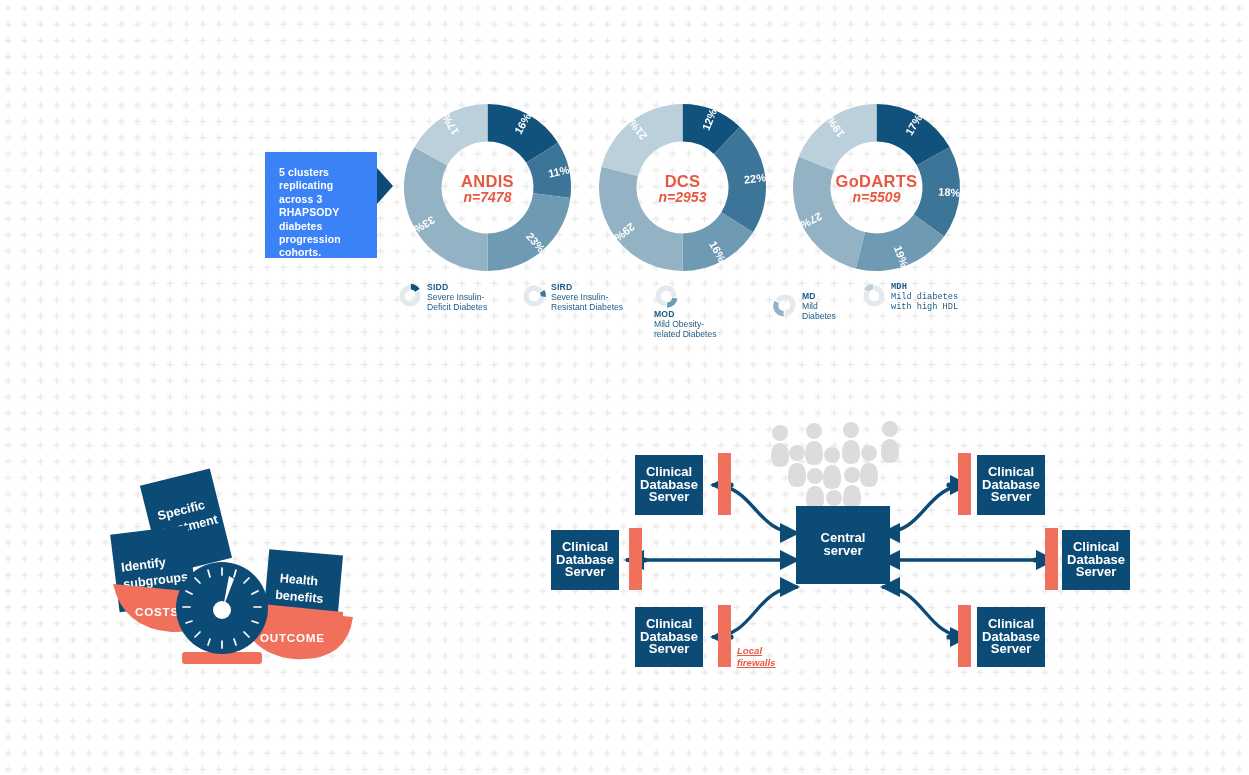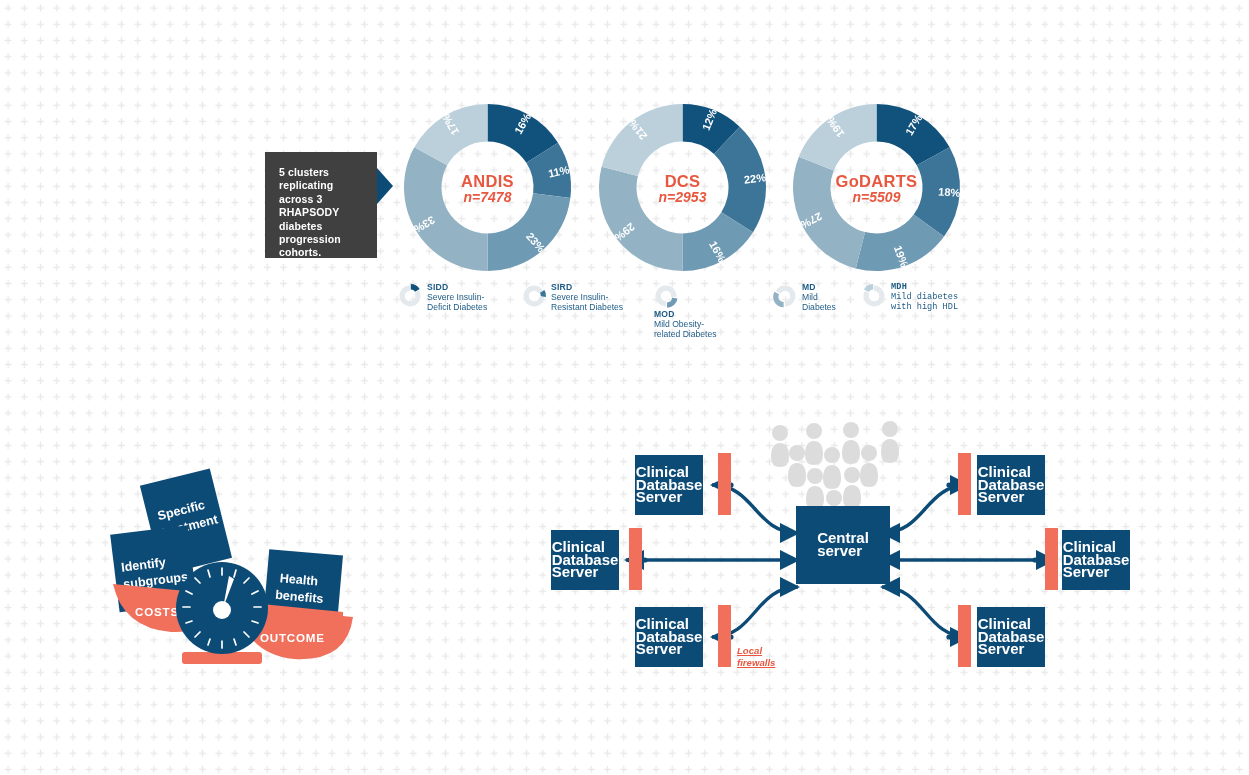--- a/index.html
+++ b/index.html
@@ -13,21 +13,21 @@
   .plusgrid{
     position:absolute;inset:0;pointer-events:none;
   }
   
   .abs{position:absolute;}
   svg{display:block;overflow:visible;}
 
   
   #callout{
     left:265px;top:152px;width:112px;height:106px;
-    background:#404040;
+    background:#3b82f6;
     color:#ffffff;
     font-size:10.5px;line-height:13.4px;
     padding:14px 10px 0 14px;
     box-sizing:border-box;
     font-weight:700;
     letter-spacing:.1px;
   }
   #callout-arrow{
     left:377px;top:168px;width:16px;height:36px;
     background:#0d4b77;
@@ -63,22 +63,22 @@
   #scales{left:108px;top:466px;width:250px;height:215px;}
   .scale-card-txt{
     fill:#ffffff;font-size:12.6px;font-weight:700;
   }
   .pan-txt{fill:#ffffff;font-size:11.6px;font-weight:700;letter-spacing:.8px;}
 
   
   #network{left:540px;top:415px;width:700px;height:275px;}
   .srv{
     position:absolute;background:#0d4b77;color:#fff;
-    display:flex;align-items:center;justify-content:center;
-    font-size:15px;font-weight:700;line-height:12.6px;
+    display:flex;align-items:center;justify-content:center;text-align:center;
+    font-size:13px;font-weight:700;line-height:12.6px;
   }
   .fw{position:absolute;background:#f0705c;}
   .fw-label{
     position:absolute;color:#e8573f;font-size:9.6px;font-style:italic;
     font-weight:700;line-height:11.5px;text-decoration:underline;
   }
 </style>
 </head>
 <body>
 
@@ -191,21 +191,21 @@
         <path d="M23.475303348319862 14.51617666383393 A10.5 10.5 0 0 1 13.058098984517843 23.700177711408735 L13.058098984517843 18.400177711408734 A5.2 5.2 0 0 0 18.21709543135313 13.851910525943117 Z" fill="#6f9ab4"></path>
         <path d="M12 22.5 A10.5 10.5 0 0 1 2.798779859539433 6.941586421931989 L7.44320526377191 9.49488089467108 A5.2 5.2 0 0 0 12 17.2 Z" fill="#e4e9ed"></path>
         <path d="M2.798779859539433 6.941586421931989 A10.5 10.5 0 0 1 11.999999999999998 1.5 L11.999999999999998 6.8 A5.2 5.2 0 0 0 7.44320526377191 9.49488089467108 Z" fill="#e4e9ed"></path>
       </svg>
       <div class="legend-txt">
         <span class="legend-abbr">MOD</span>
         <span class="legend-desc">Mild Obesity-
 related Diabetes</span>
       </div>
     </div>
-    <div class="legend-item" style="left: 375px;">
+    <div class="legend-item" style="left: 375px; margin-top: 9px;">
       <svg class="legend-ico" viewBox="0 0 24 24">
         <path d="M12 1.5 A10.5 10.5 0 0 1 20.86544321777116 6.373818652720536 L16.390505212610478 9.213700666109219 A5.2 5.2 0 0 0 12 6.8 Z" fill="#e4e9ed"></path>
         <path d="M20.86544321777116 6.373818652720536 A10.5 10.5 0 0 1 22.417204363802018 13.315998952425195 L17.158996446835285 12.651732814534382 A5.2 5.2 0 0 0 16.390505212610478 9.213700666109219 Z" fill="#e4e9ed"></path>
         <path d="M22.417204363802018 13.315998952425195 A10.5 10.5 0 0 1 12 22.5 L12 17.2 A5.2 5.2 0 0 0 17.158996446835285 12.651732814534382 Z" fill="#e4e9ed"></path>
         <path d="M10.62281275679369 23.314466265200593 A10.5 10.5 0 0 1 1.4215926163331236 7.756052687132582 L6.0660180205656005 10.309347159871674 A5.2 5.2 0 0 0 10.62281275679369 18.014466265200593 Z" fill="#93b2c4"></path>
         <path d="M2.798779859539433 6.941586421931989 A10.5 10.5 0 0 1 11.999999999999998 1.5 L11.999999999999998 6.8 A5.2 5.2 0 0 0 7.44320526377191 9.49488089467108 Z" fill="#e4e9ed"></path>
       </svg>
       <div class="legend-txt">
         <span class="legend-abbr">MD</span>
         <span class="legend-desc">Mild

